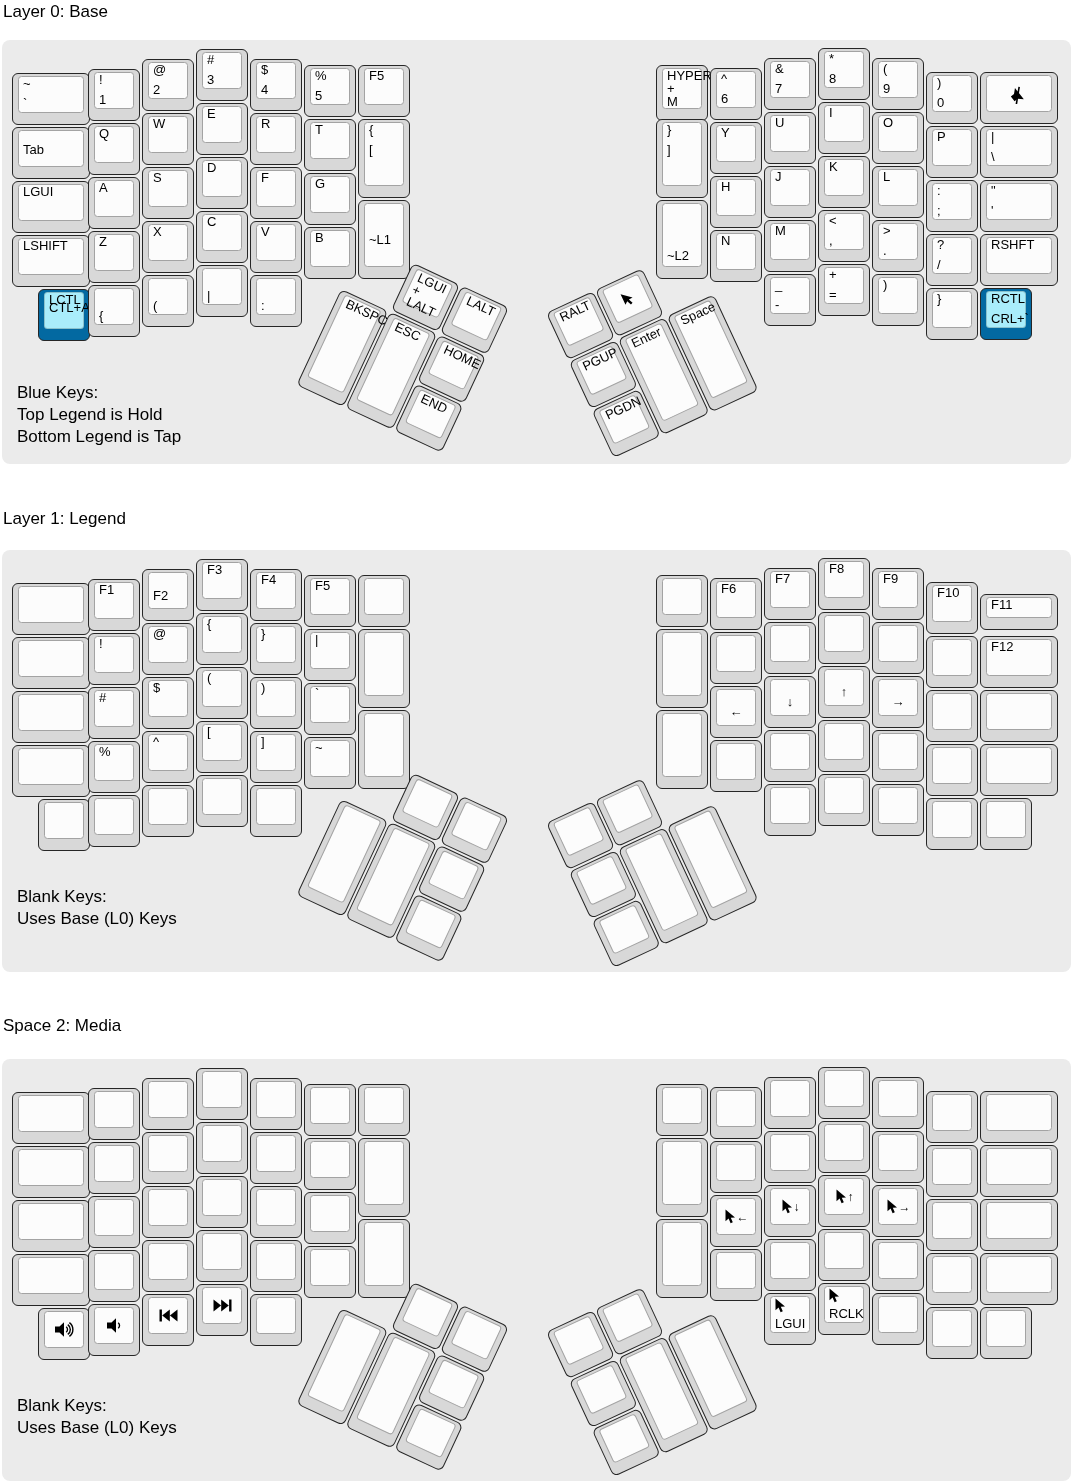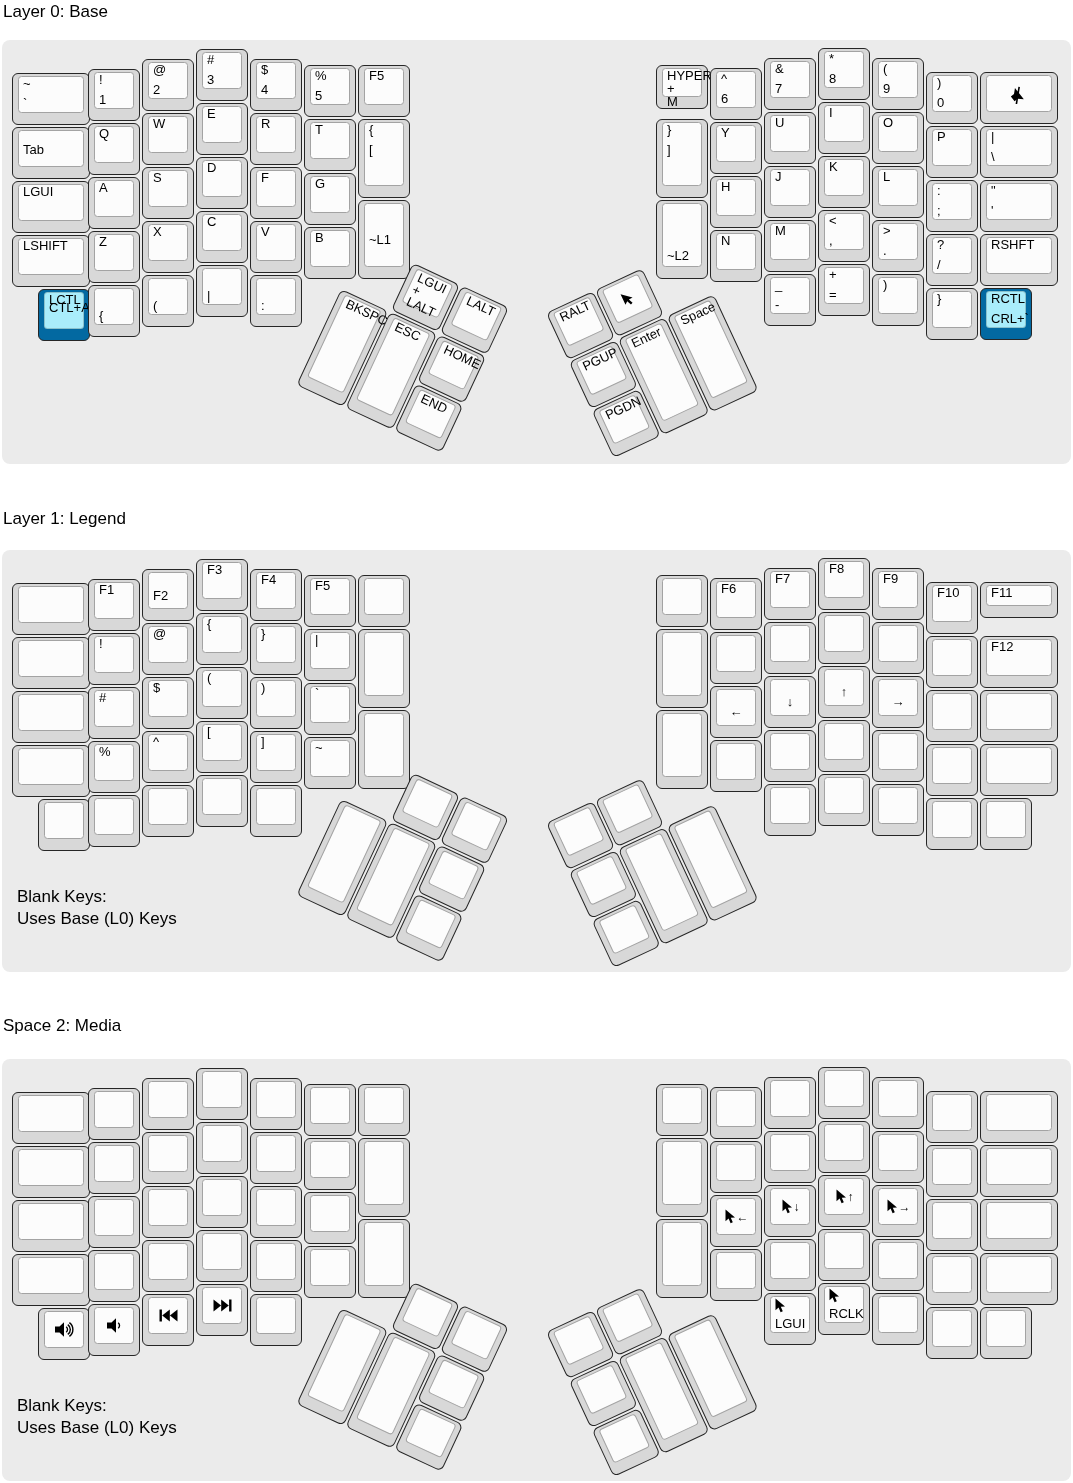--- a/index.html
+++ b/index.html
@@ -188,21 +188,21 @@
       <div class="key" style="left: 194px; top: 225px; width: 52px; height: 52px;">
         <div class="surf">
           <span class="lg" style="top: 20px;">|</span>
         </div>
       </div>
       <div class="key" style="left: 248px; top: 235px; width: 52px; height: 52px;">
         <div class="surf">
           <span class="lg" style="top: 20px;">:</span>
         </div>
       </div>
-      <div class="key" style="left: 654px; top: 25px; width: 52px; height: 44px; padding-left: 47px;">
+      <div class="key" style="left: 654px; top: 25px; width: 52px; height: 56px; padding-left: 47px;">
         <div class="surf">
           <span class="lg" style="top: 0px;">HYPER</span>
           <span class="lg" style="top: 13px;">+</span>
           <span class="lg" style="top: 26px;">M</span>
         </div>
       </div>
       <div class="key" style="left: 654px; top: 79px; width: 52px; height: 79px;">
         <div class="surf">
           <span class="lg" style="top: 0px;">}</span>
           <span class="lg" style="top: 20px;">]</span>
@@ -442,20 +442,25 @@
           <div class="surf">
             <span class="lg" style="top: 0px;">Space</span>
           </div>
         </div>
         <div class="key" style="left: 0px; top: 108px; width: 52px; height: 52px;">
           <div class="surf">
             <span class="lg" style="top: 0px;">PGDN</span>
           </div>
         </div>
       </div>
+      <div class="note" style="top: 342px;">
+        <div>Blue Keys:</div>
+        <div>Top Legend is Hold</div>
+        <div>Bottom Legend is Tap</div>
+      </div>
     </div>
 
   <div class="layer-title" style="top:509px">Layer 1: Legend</div>
   <div class="panel" id="panel-1" style="top:550px;height:422px">
       <div class="key" style="left: 10px; top: 33px; width: 78px; height: 52px;">
         <div class="surf"></div>
       </div>
       <div class="key" style="left: 10px; top: 87px; width: 78px; height: 52px;">
         <div class="surf"></div>
       </div>
@@ -669,21 +674,21 @@
       </div>
       <div class="key" style="left: 924px; top: 86px; width: 52px; height: 52px;">
         <div class="surf"></div>
       </div>
       <div class="key" style="left: 924px; top: 140px; width: 52px; height: 52px;">
         <div class="surf"></div>
       </div>
       <div class="key" style="left: 924px; top: 194px; width: 52px; height: 52px;">
         <div class="surf"></div>
       </div>
-      <div class="key" style="left: 978px; top: 32px; width: 78px; height: 36px;">
+      <div class="key" style="left: 978px; top: 44px; width: 78px; height: 36px;">
         <div class="surf">
           <span class="lg" style="top: 0px;">F11</span>
         </div>
       </div>
       <div class="key" style="left: 978px; top: 86px; width: 78px; height: 52px;">
         <div class="surf">
           <span class="lg" style="top: 0px;">F12</span>
         </div>
       </div>
       <div class="key" style="left: 978px; top: 140px; width: 78px; height: 52px;">

